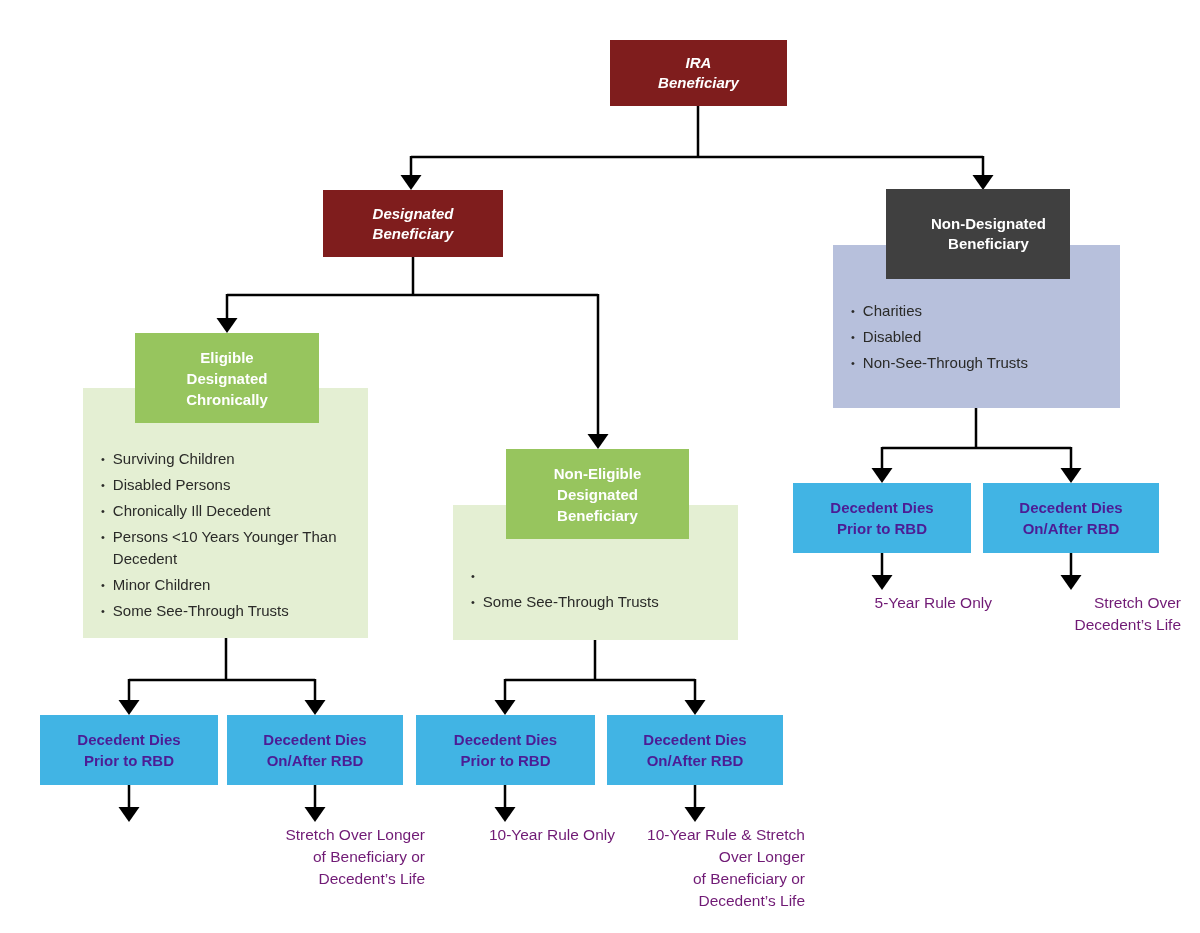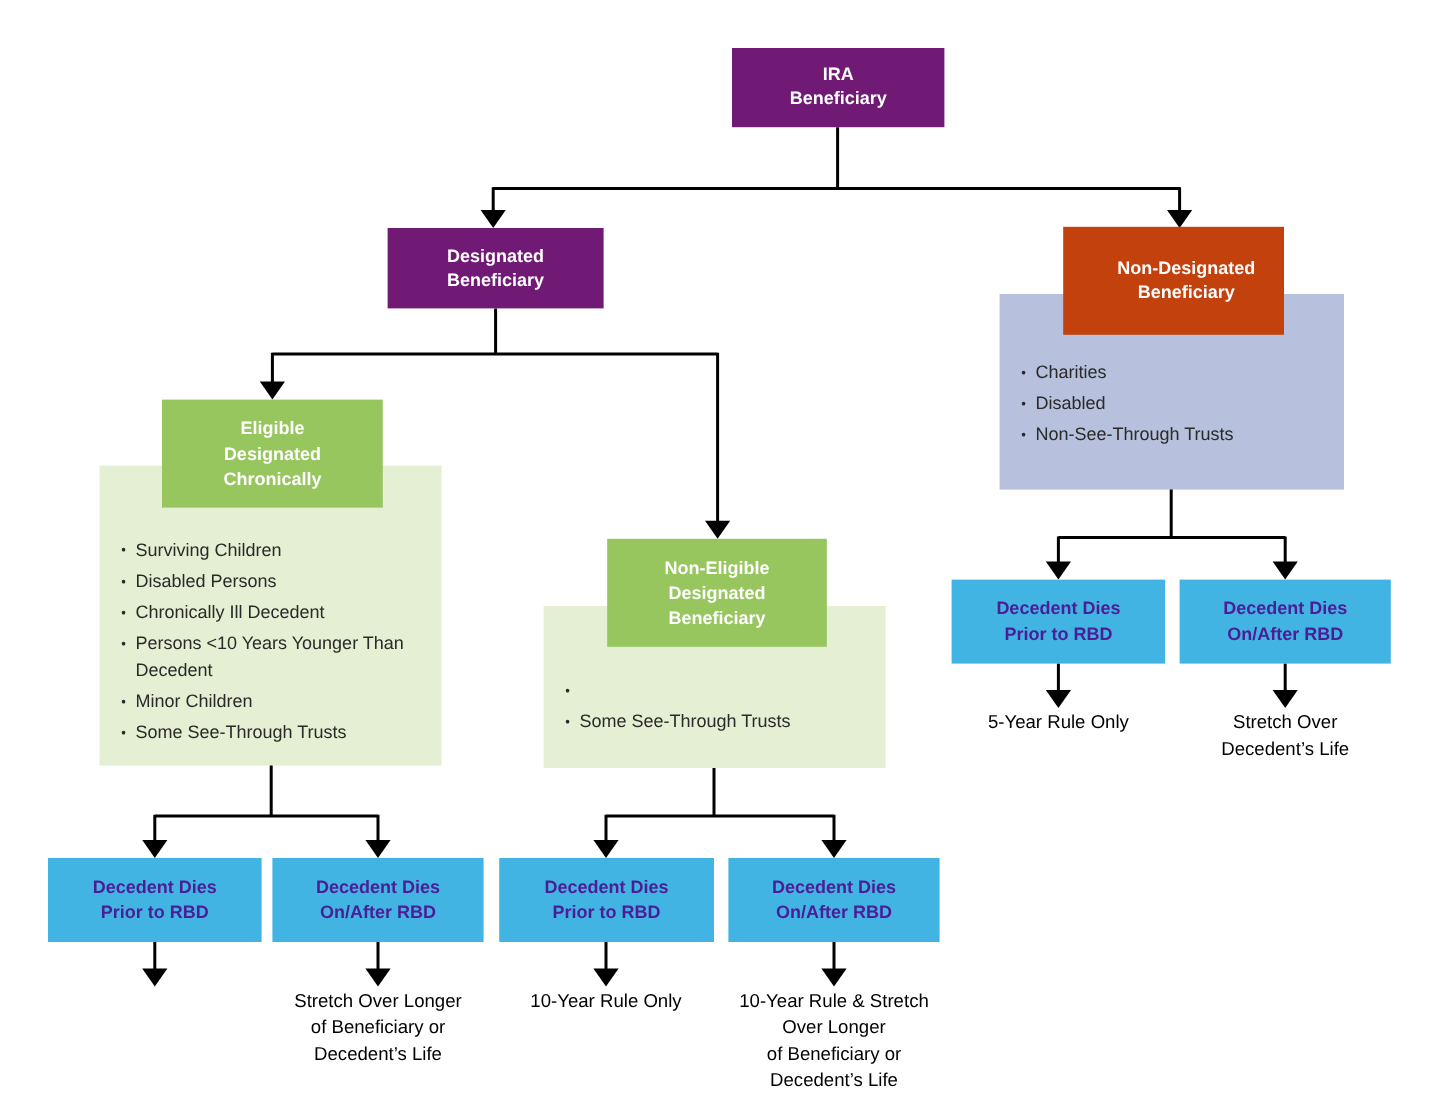--- a/index.html
+++ b/index.html
@@ -16,23 +16,23 @@
     text-align:center;
     z-index:2;
     box-sizing:border-box;
   }
   .lbl{
     white-space:pre-line;
     font-weight:bold;
     font-size:15px;
     line-height:20px;
   }
-  .navy{background:#701a75;}
+  .navy{background:#7f1d1d;font-style:italic;}
   .navy .lbl{color:#ffffff;}
-  .indigo{background:#c2410c;padding-left:21px;}
+  .indigo{background:#404040;padding-left:21px;}
   .indigo .lbl{color:#ffffff;}
   .green{background:#97c55e;}
   .green .lbl{color:#ffffff;line-height:21px;}
   .cyan{background:#41b4e4;}
   .cyan .lbl{color:#4c1d95;line-height:21px;}
   .panel{
     position:absolute;
     z-index:0;
     box-sizing:border-box;
   }
@@ -51,23 +51,23 @@
   }
   .li .dot{
     font-size:11px;
     line-height:22px;
     margin-right:8px;
     flex:0 0 auto;
   }
   .outcome{
     position:absolute;
     width:220px;
-    text-align:center;
+    text-align:right;
     white-space:pre-line;
-    color:#000000;
+    color:#701a75;
     font-size:15.5px;
     line-height:22px;
     z-index:2;
   }
   svg.wires{
     position:absolute;left:0;top:0;
     z-index:1;
     pointer-events:none;
   }
   svg.wires path{stroke:#000;stroke-width:2.5;fill:none;}

